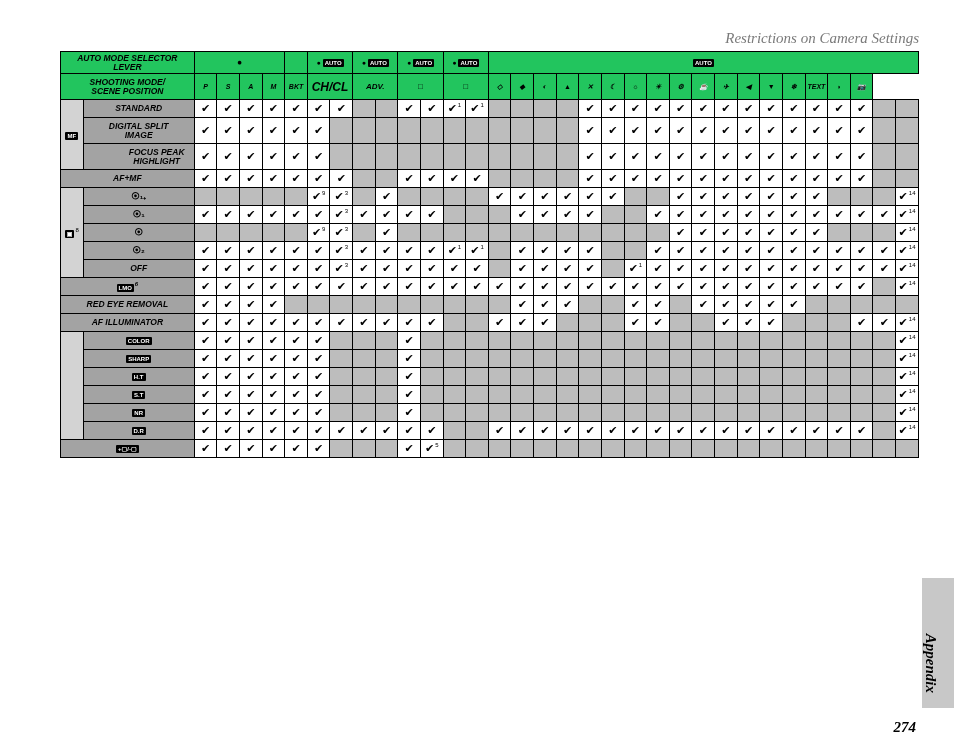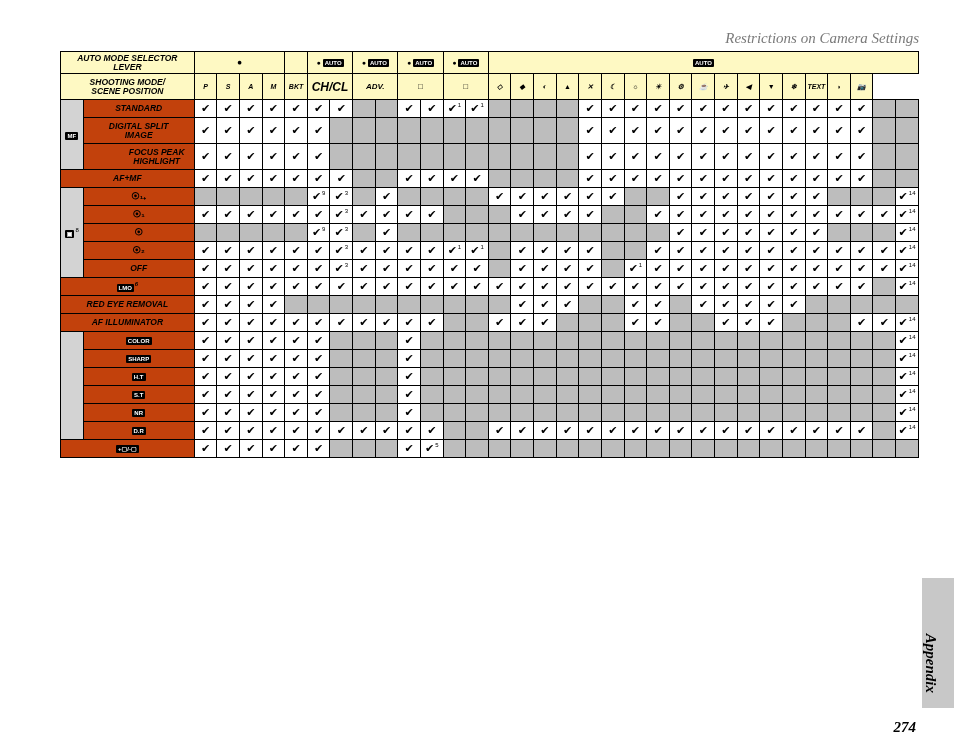--- a/index.html
+++ b/index.html
@@ -36,21 +36,21 @@
     text-align: center;
     vertical-align: middle;
     height: 18px;
     box-sizing: border-box;
     overflow: hidden;
   }
   th {
     text-transform: uppercase;
     font-style: italic;
     font-weight: bold;
-    background: #fef9c3;
+    background: #22c55e;
     font-size: 8.5px;
     line-height: 1;
     padding: 2px 1px;
   }
   .auto-chip {
     display: inline-block;
     background: #000;
     color: #fff;
     font-size: 6px;
     font-style: normal;
@@ -65,21 +65,21 @@
     font-style: normal;
     font-size: 7px;
     margin-right: 2px;
   }
   td.shade { background: #bdbdbd; }
   td.lbl {
     font-style: italic;
     font-weight: bold;
     text-transform: uppercase;
     font-size: 8.5px;
-    background: #c2410c;
+    background: #a3a3a3;
     line-height: 1;
     padding: 0 2px;
   }
   td.lbl-icon {
     background: #d3d3d3;
   }
   td.check {
     font-size: 11px;
   }
   .sup {

